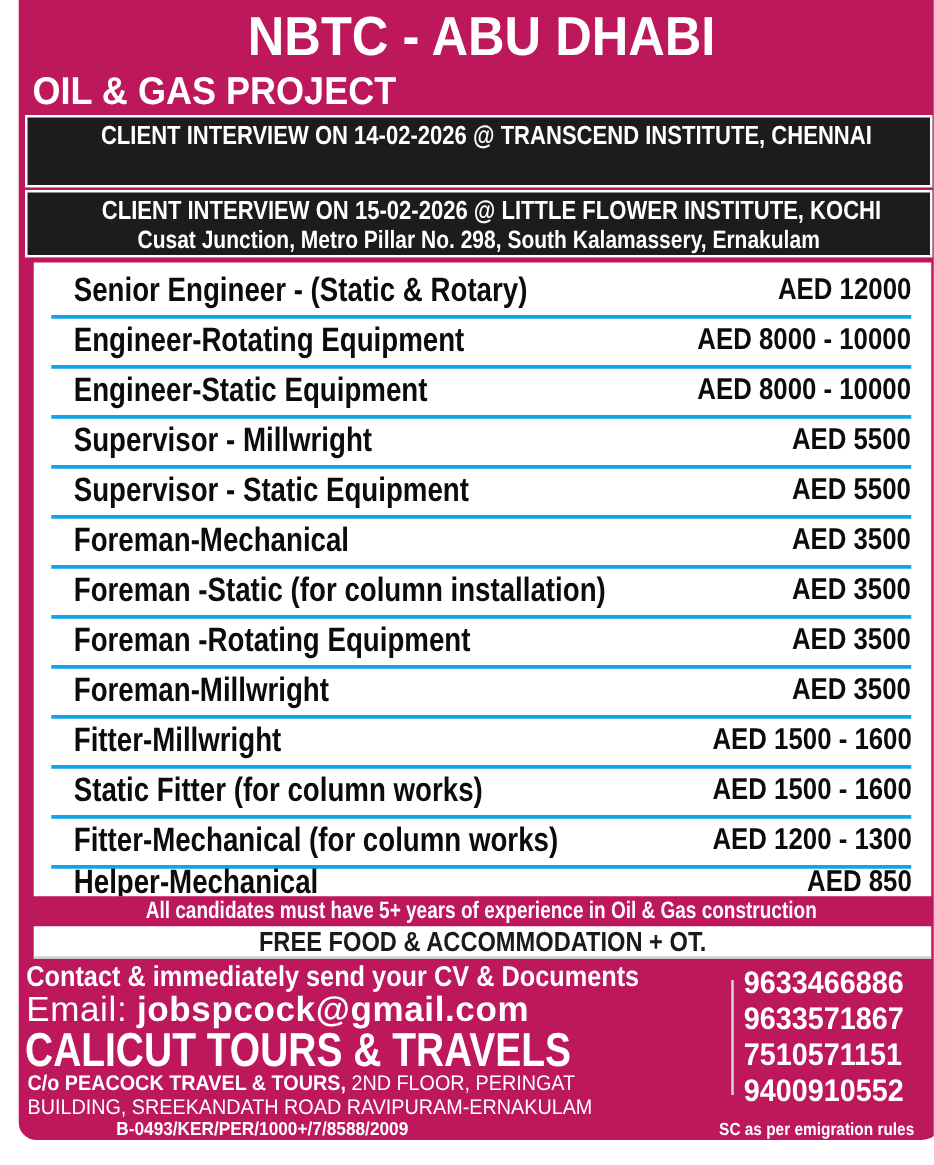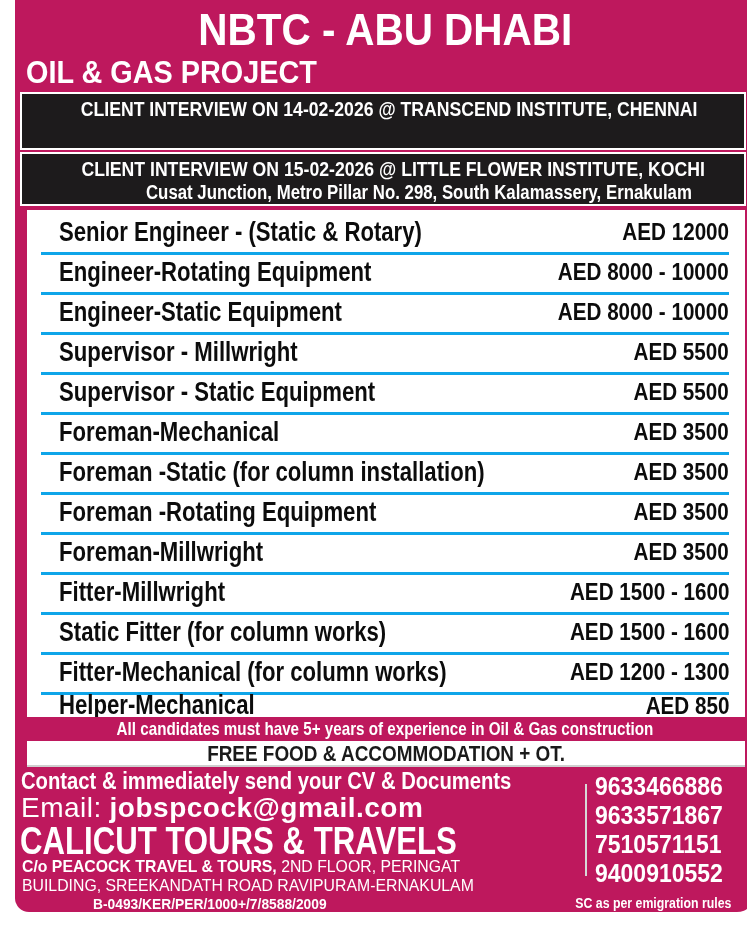--- a/index.html
+++ b/index.html
@@ -18,21 +18,21 @@
     position: absolute; left: 0; width: 740px; top: 56px; color: #fff;
     font-weight: bold; font-size: 31px; line-height: 34px;
   }
   .subtitle span { display: inline-block; transform: scaleX(0.93); }
 
   .iv-box {
     position: absolute; left: 5px; width: 726px; border: 2px solid #ffffff; background: #1d1b1c;
     color: #fff; text-align: center; box-sizing: border-box;
   }
   .iv1 { top: 92px; height: 58px; }
-  .iv2 { top: 152px; height: 54px; text-align: right; }
+  .iv2 { top: 152px; height: 54px; }
   .iv-line1 { font-weight: bold; font-size: 21px; line-height: 25px; margin-top: 2px; }
   .iv-line2 { font-weight: bold; font-size: 20px; line-height: 23px; }
   .iv-box .cond { transform: scaleX(0.84); transform-origin: center center; }
 
   .jobs {
     position: absolute; left: 12px; top: 210px; width: 718px; height: 507px; background: #ffffff;
   }
   .job-row {
     position: absolute; left: 14px; width: 688px; height: 40px;
     border-bottom: 3px solid #0ea5e9;

